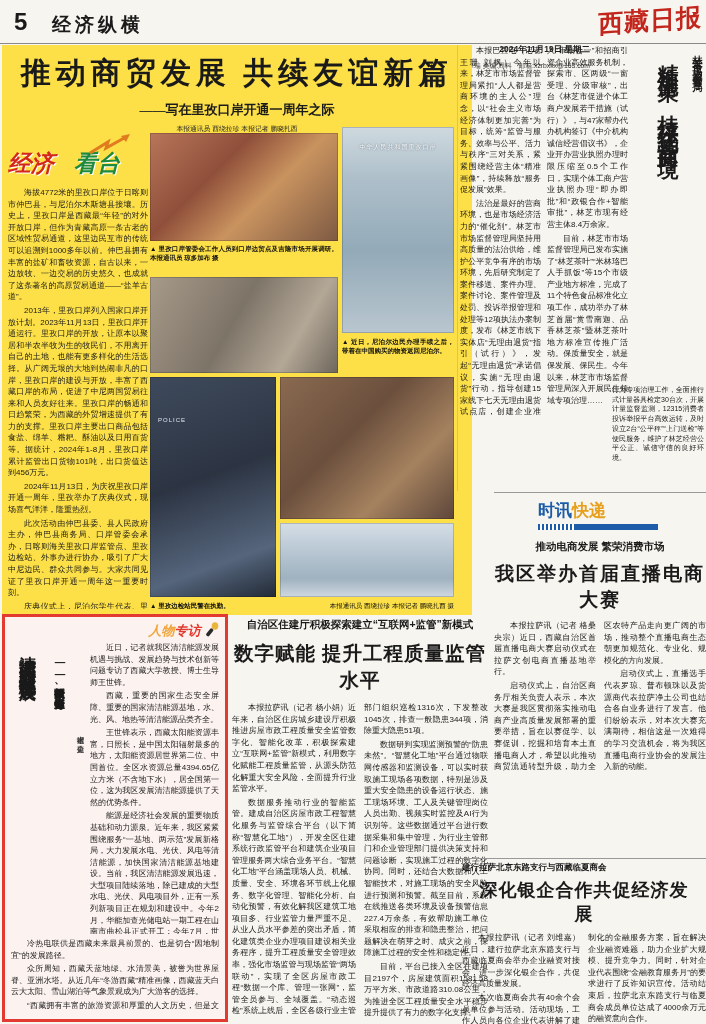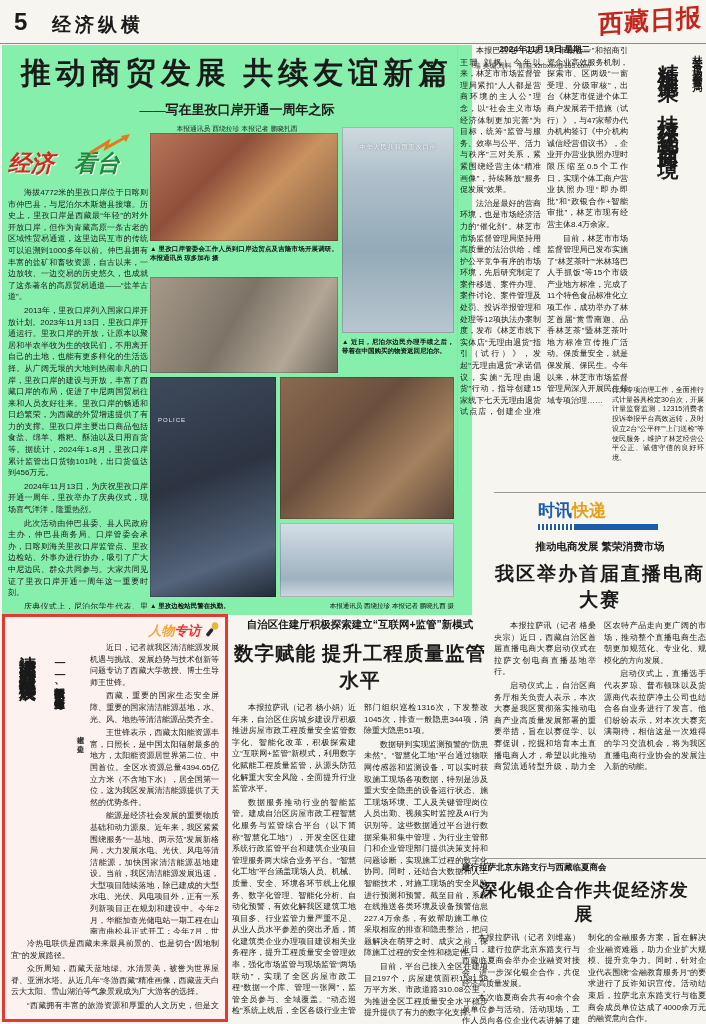--- a/index.html
+++ b/index.html
@@ -10,21 +10,21 @@
   .pageno{position:absolute;left:14px;top:8px;font-size:24px;font-weight:bold;}
   .secname{position:absolute;left:52px;top:12px;font-size:19px;font-weight:bold;letter-spacing:4px;}
   .hdr-right{position:absolute;right:116px;top:6px;text-align:right;margin-top:38px;}
   .hdr-date{font-size:8.5px;font-weight:bold;color:#222;}
   .hdr-staff{font-size:6.8px;color:#333;margin-top:5px;}
   .masthead{position:absolute;right:2px;top:2px;width:108px;height:38px;color:#c2251c;
             font-family:"Liberation Serif",serif;font-weight:900;font-size:25px;
             transform:rotate(-4deg) skewX(-4deg);letter-spacing:1px;line-height:38px;text-align:center;}
   .hdr-rule{position:absolute;top:43px;left:0;width:706px;height:1px;background:#8a8a8a;}
   
-  .main-story{position:absolute;left:2px;top:45px;width:470px;height:570px;background:#86efac;}
+  .main-story{position:absolute;left:2px;top:45px;width:470px;height:570px;background:#fde047;}
   .ms-head{text-align:center;padding-top:8px;}
   .ms-title{font-family:"Liberation Serif",serif;font-size:30px;font-weight:900;letter-spacing:5px;margin:0;}
   .ms-sub{font-family:"Liberation Serif",serif;font-size:13px;font-weight:bold;margin-top:7px;}
   .ms-byline{font-size:6.8px;margin-top:5px;color:#222;}
   .ms-left{position:absolute;left:6px;top:86px;width:140px;height:478px;overflow:hidden;}
   .econ-logo{position:relative;width:138px;height:48px;margin:2px 0 6px;}
   .econ1{position:absolute;left:0;bottom:2px;font-size:23px;font-weight:900;font-style:italic;
          color:#d5261b;text-shadow:1px 1px 0 #fff;}
   .econ2{position:absolute;left:66px;bottom:2px;font-size:23px;font-weight:900;font-style:italic;
          color:#1f8a3b;text-shadow:1px 1px 0 #fff;}

